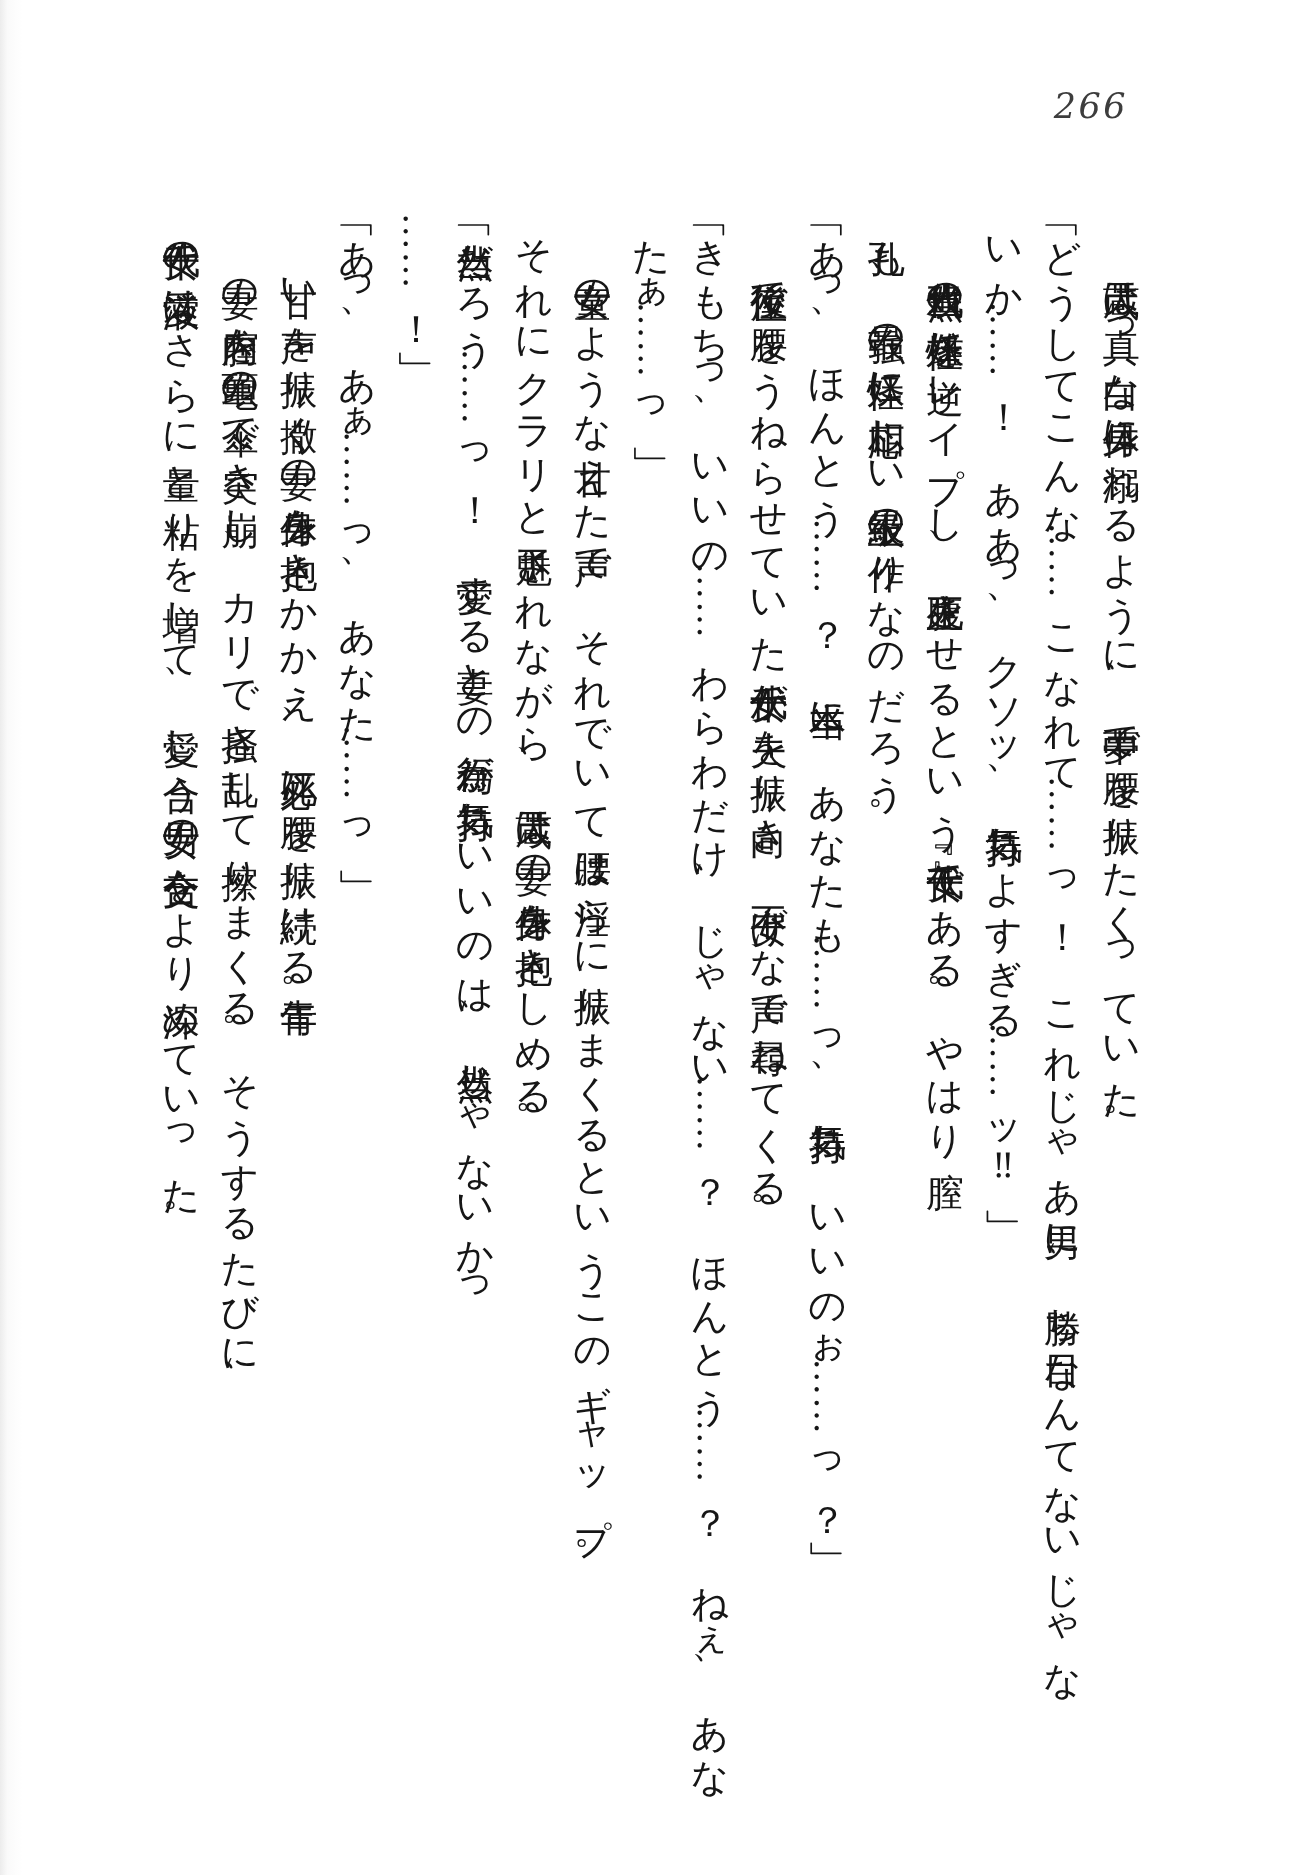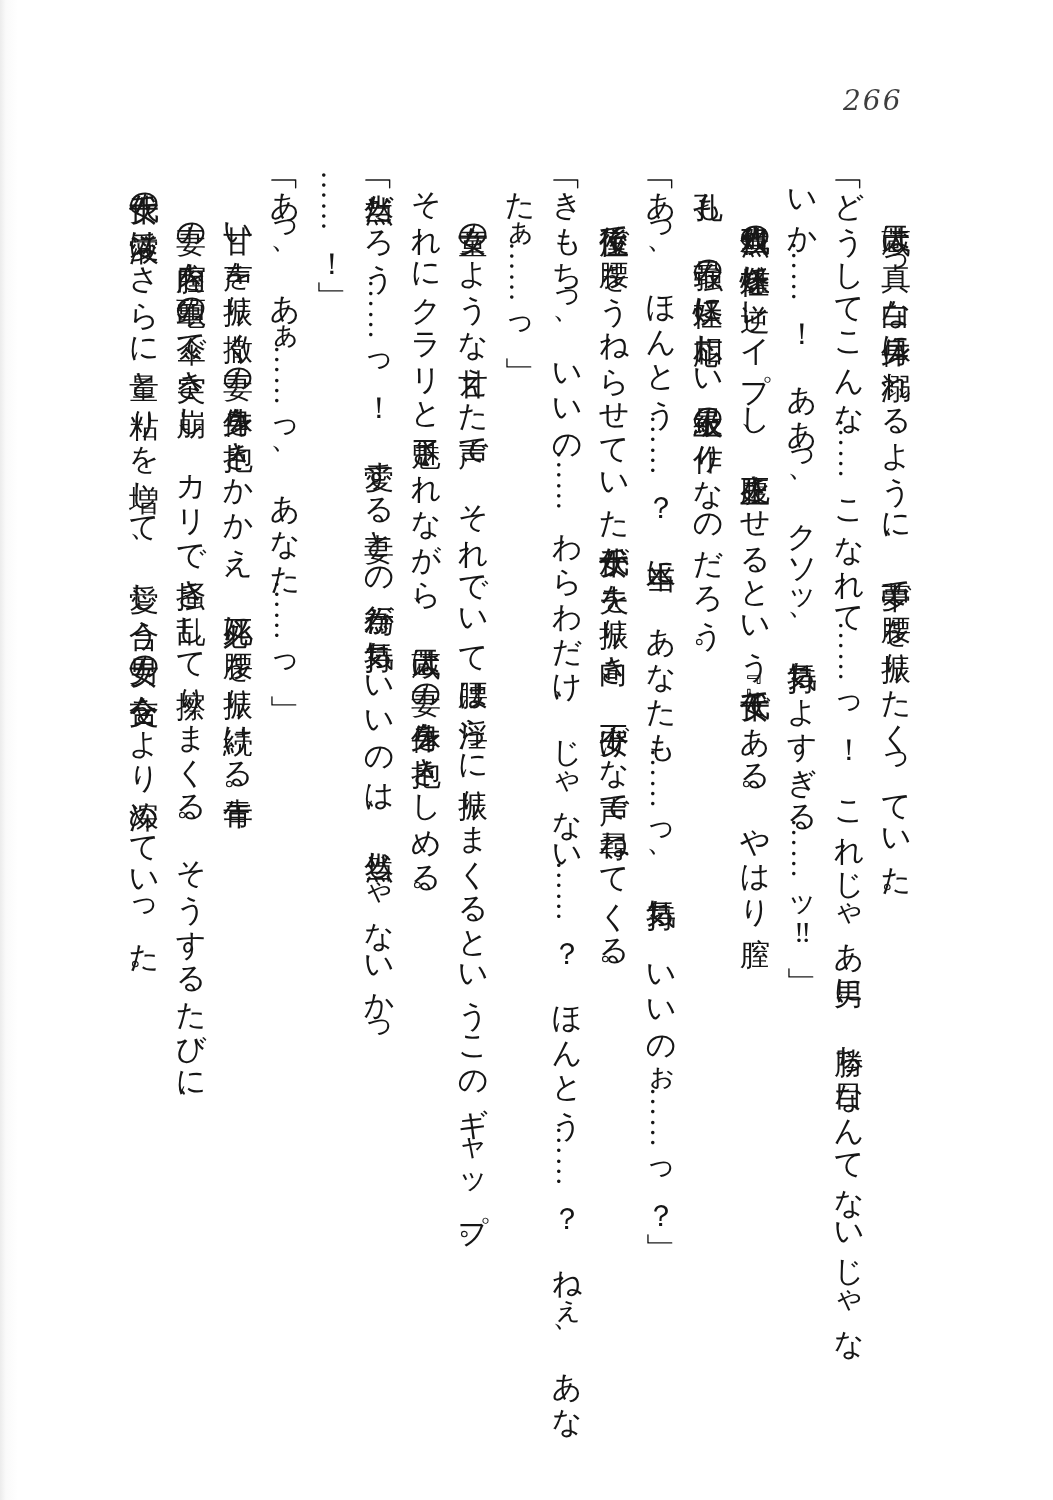--- a/index.html
+++ b/index.html
@@ -13,21 +13,21 @@
   .page {
     position: relative;
     width: 1053px;
     height: 1500px;
     background: linear-gradient(90deg, #ececec 0px, #fafafa 6px, #ffffff 18px);
     font-family: "Liberation Serif", "DejaVu Serif", serif;
   }
   .page-number {
     position: absolute;
     left: 843px;
-    top: 84px;
+    top: 68px;
     font-family: "DejaVu Serif", serif;
     font-style: italic;
     font-size: 28px;
     letter-spacing: 2px;
     color: #3d3d3d;
   }
   .text-block {
     position: absolute;
     top: 170px;
     right: 133px;

